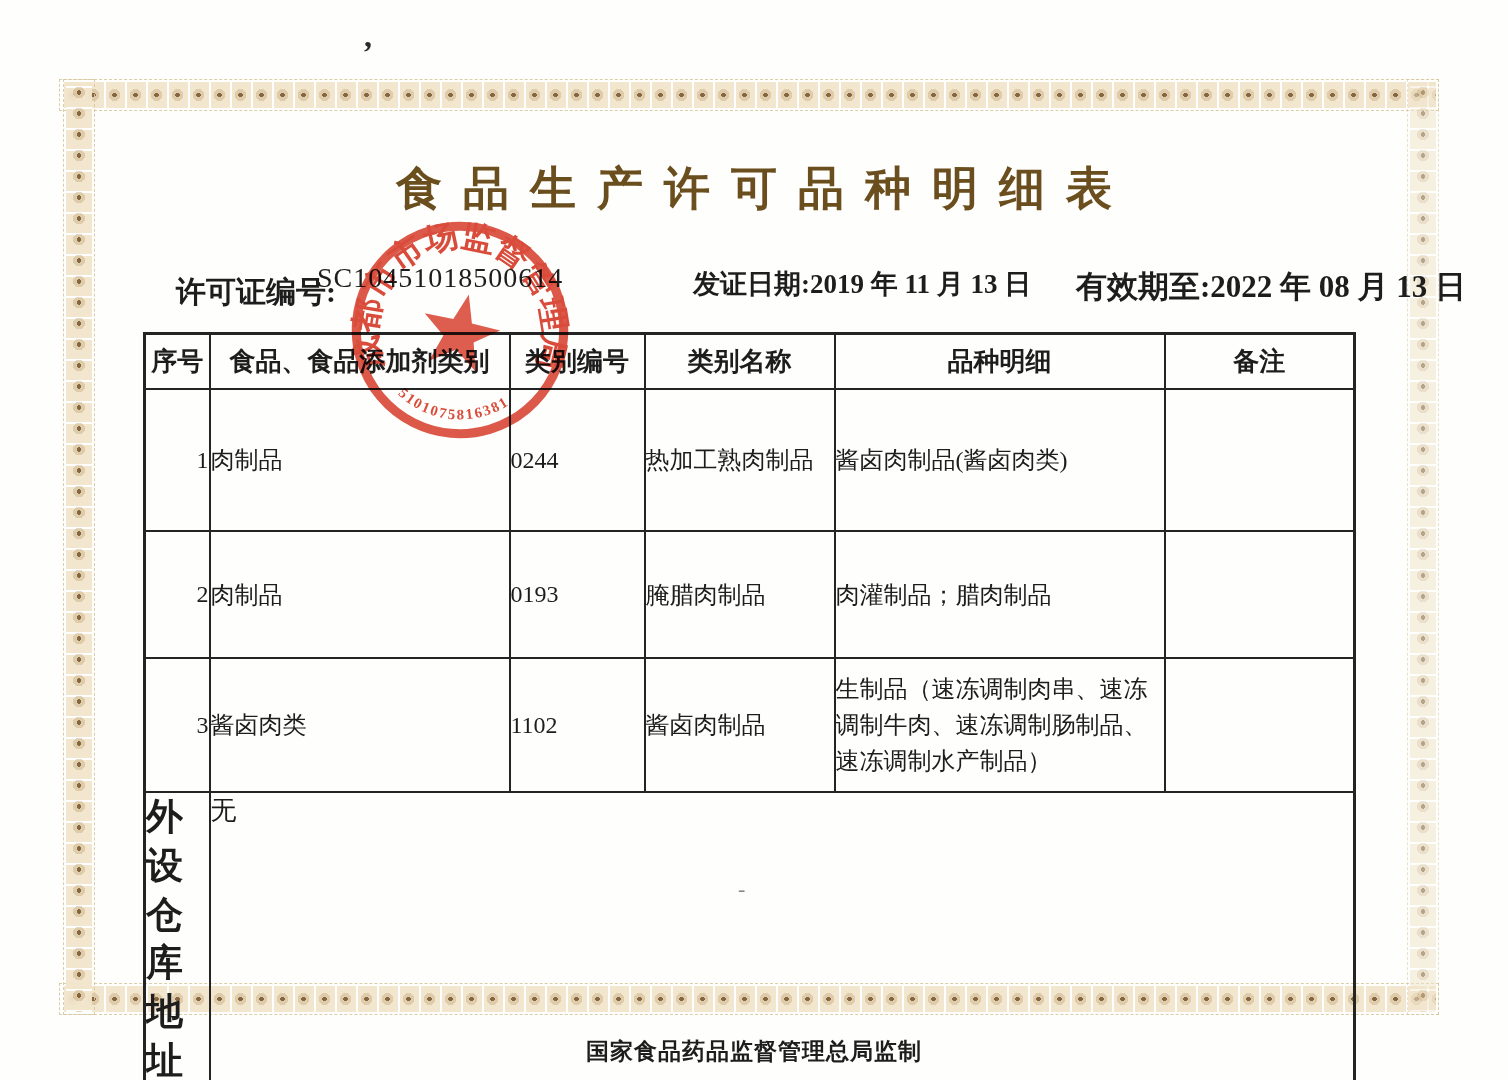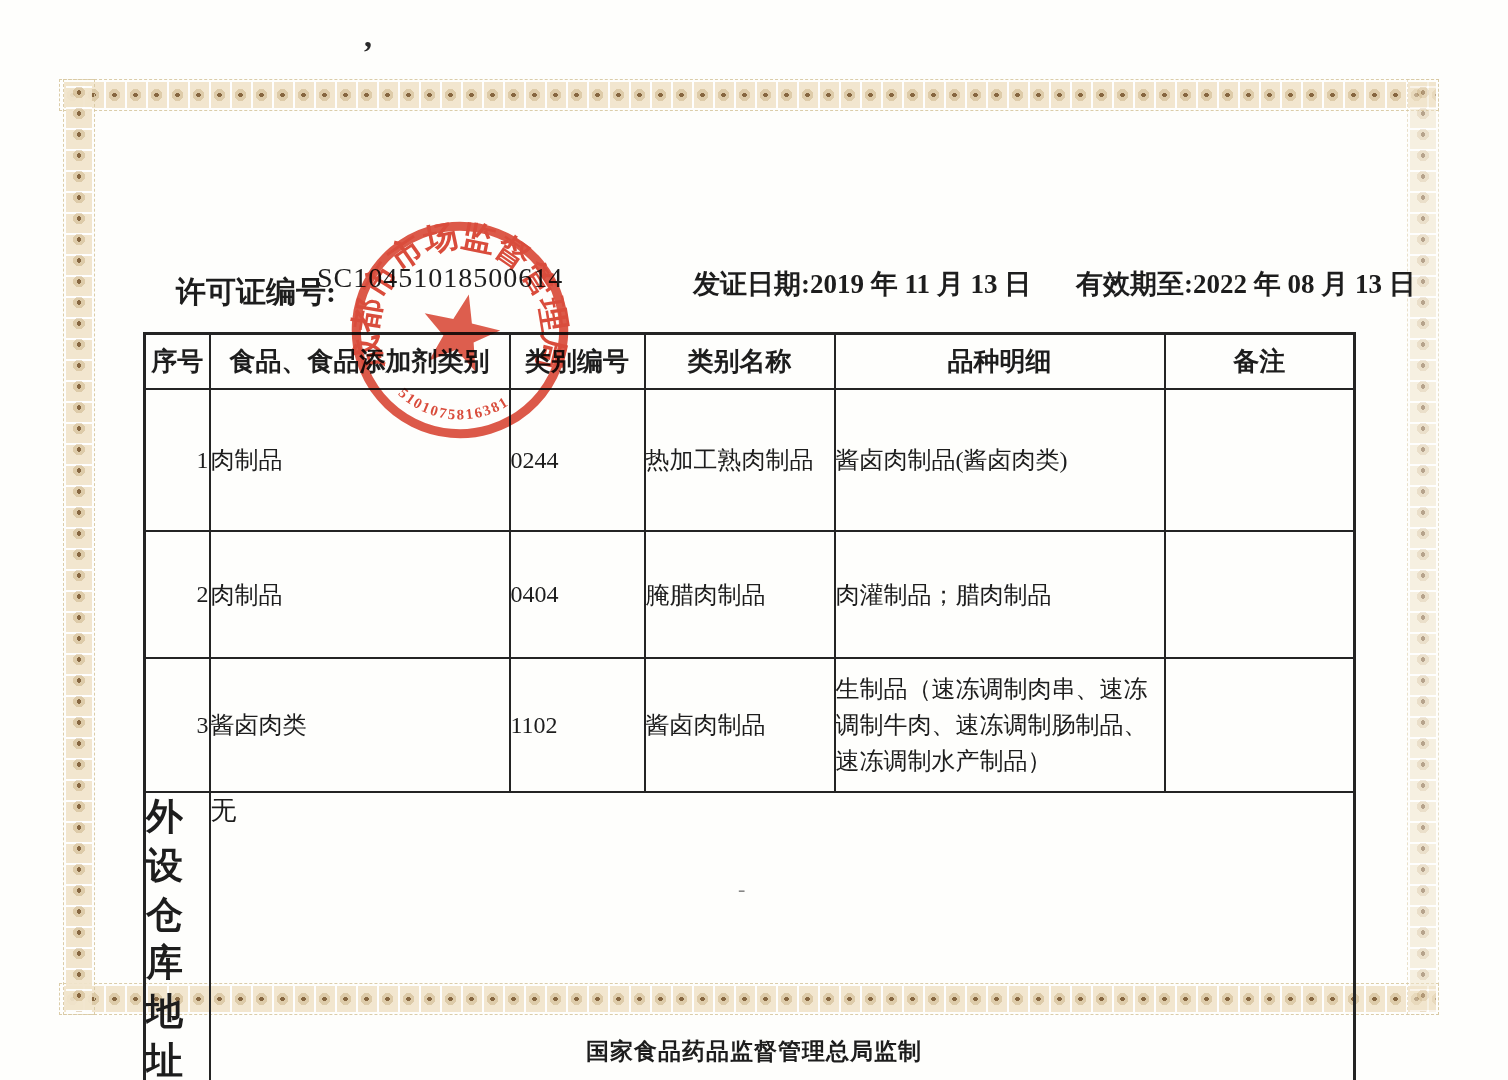--- a/index.html
+++ b/index.html
@@ -34,21 +34,21 @@
   
   .title{
     position:absolute;left:0;top:158px;width:1508px;margin:0;
     text-align:center;font-size:46px;font-weight:bold;color:#6b4e1e;
     letter-spacing:21px;text-indent:21px;
   }
   .license{position:absolute;left:0;top:0;width:1508px;height:0;}
   .lic-label {position:absolute;left:176px;top:272px;font-size:30px;font-weight:bold;}
   .lic-number{position:absolute;left:317px;top:262px;font-size:28px;letter-spacing:1px;}
   .lic-issue {position:absolute;left:693px;top:266px;font-size:27px;font-weight:bold;}
-  .lic-valid {position:absolute;left:1076px;top:266px;font-size:27px;font-weight:bold;}
+  .lic-valid {position:absolute;left:1076px;top:266px;font-size:31px;font-weight:bold;}
 
   
   table.main{
     position:absolute;left:143px;top:332px;width:1210px;
     border-collapse:collapse;table-layout:fixed;
     border:3px solid #242424;
   }
   table.main td,table.main th{border:2px solid #242424;padding:0;overflow:hidden;}
   tr.hdr th{height:53px;font-size:26px;font-weight:bold;text-align:center;vertical-align:middle;}
   tr.r1 td{height:140px;}
@@ -83,20 +83,21 @@
 <div class="canvas">
 
   <div class="strip top tiles-h"></div>
   <div class="strip bottom tiles-h"></div>
   <div class="strip left tiles-v"></div>
   <div class="strip right tiles-v"></div>
 
   <span class="artifact1">,</span>
   <span class="artifact2">-</span>
 
+  <h1 class="title">食品生产许可品种明细表</h1>
 
   <div class="license">
     <span class="lic-label">许可证编号:</span>
     <span class="lic-number">SC10451018500614</span>
     <span class="lic-issue">发证日期:2019 年 11 月 13 日</span>
     <span class="lic-valid">有效期至:2022 年 08 月 13 日</span>
   </div>
 
   <table class="main">
     <colgroup>
@@ -120,21 +121,21 @@
         <td class="seq">1</td>
         <td class="cat">肉制品</td>
         <td class="code">0244</td>
         <td class="name">热加工熟肉制品</td>
         <td class="detail">酱卤肉制品(酱卤肉类)</td>
         <td class="note"></td>
       </tr>
       <tr class="data r2">
         <td class="seq">2</td>
         <td class="cat">肉制品</td>
-        <td class="code">0404</td>
+        <td class="code">0193</td>
         <td class="name">腌腊肉制品</td>
         <td class="detail">肉灌制品；腊肉制品</td>
         <td class="note"></td>
       </tr>
       <tr class="data r3">
         <td class="seq">3</td>
         <td class="cat">酱卤肉类</td>
         <td class="code">1102</td>
         <td class="name">酱卤肉制品</td>
         <td class="detail">生制品（速冻调制肉串、速冻调制牛肉、速冻调制肠制品、速冻调制水产制品）</td>

